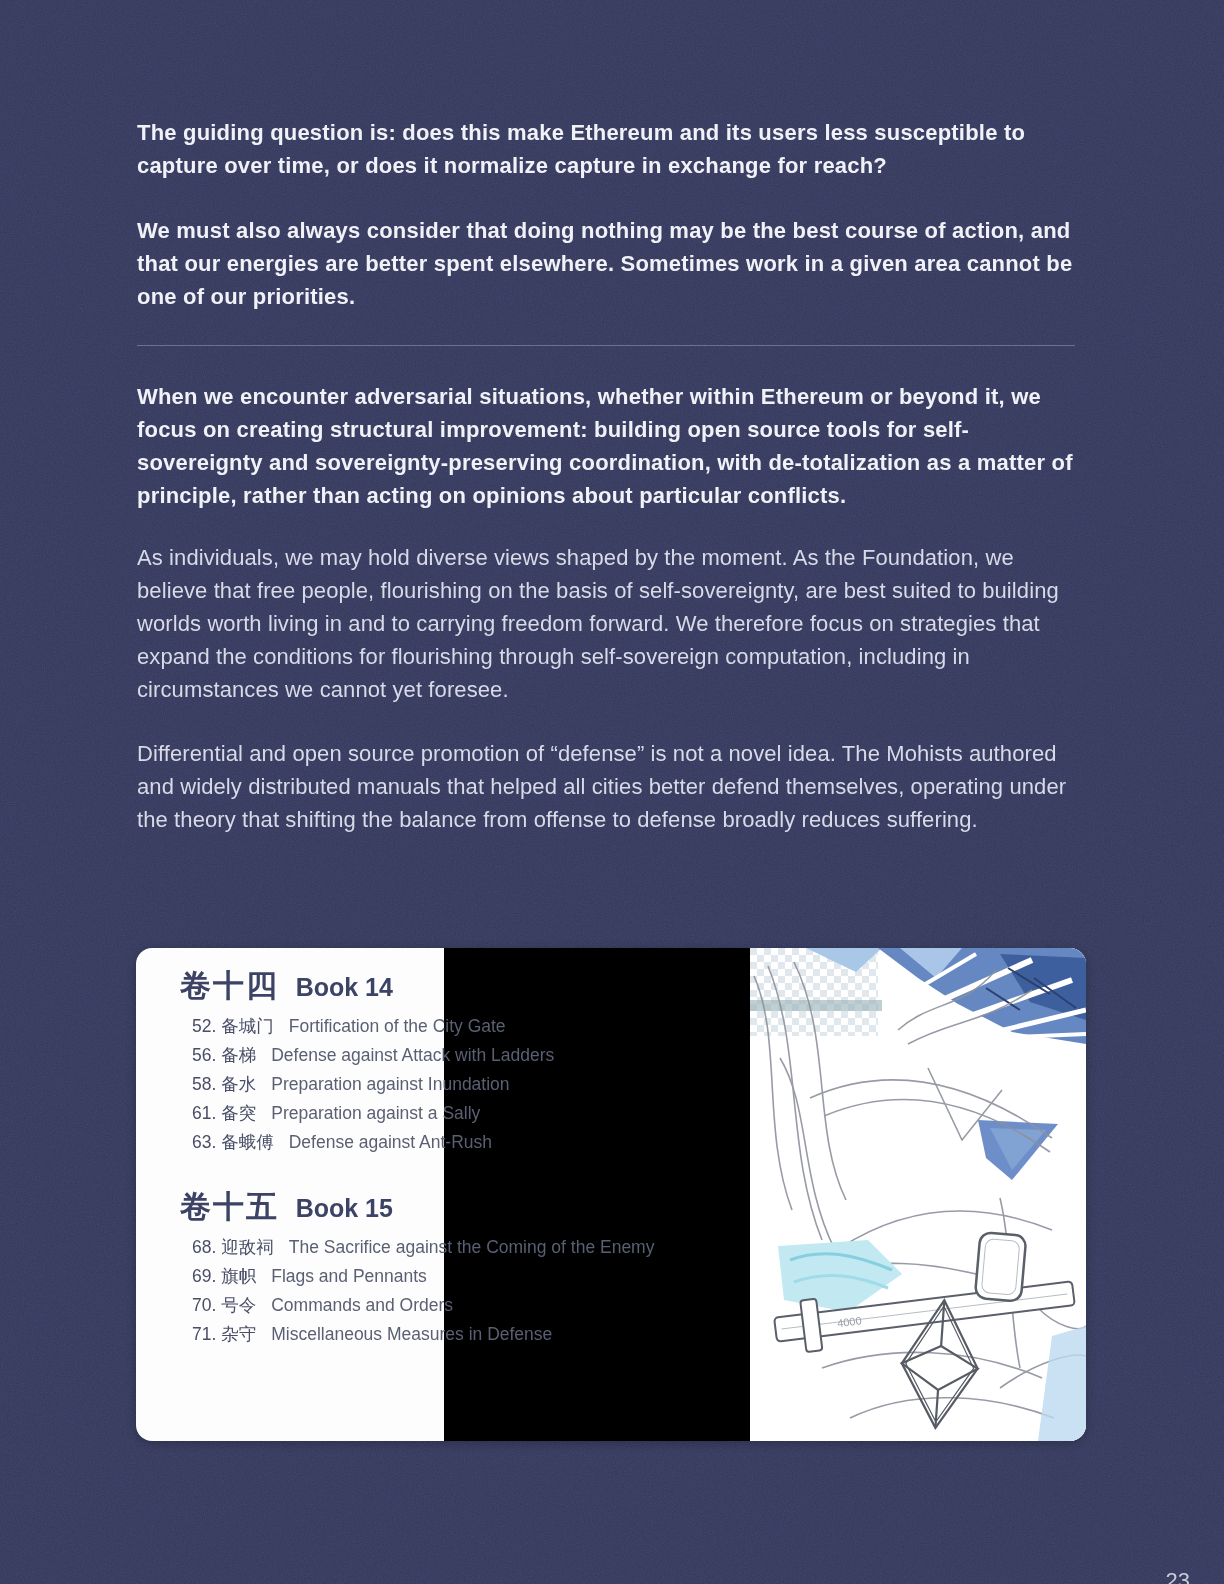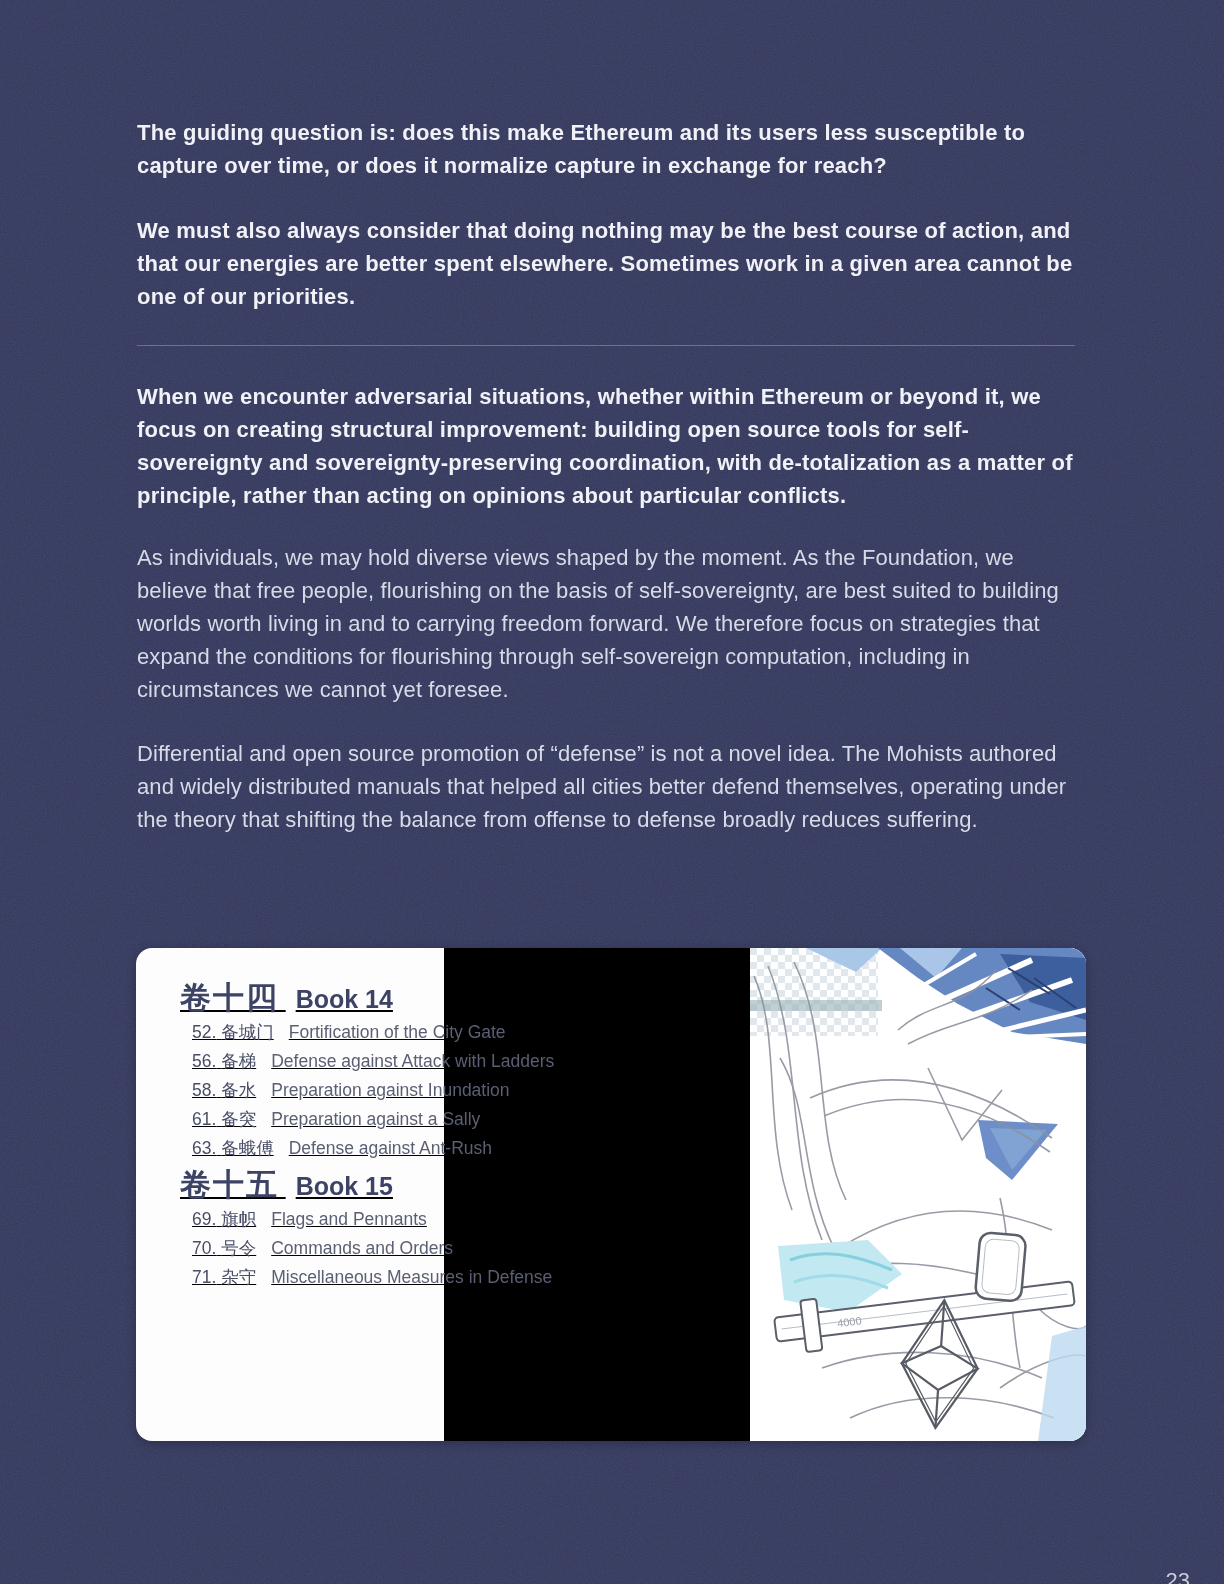--- a/index.html
+++ b/index.html
@@ -30,27 +30,27 @@
   }
   .illustration{
     position:absolute;top:0;right:0;width:336px;height:493px;z-index:0;
   }
   .redaction{
     position:absolute;left:308px;top:0;width:306px;height:100%;
     background:#000;z-index:1;
   }
   .card-content{
     position:absolute;inset:0;z-index:2;
-    padding:30px 0 0 44px;box-sizing:border-box;text-decoration:underline;
+    padding:18px 0 0 44px;box-sizing:border-box;
   }
   .book-title{margin:0;line-height:40px;color:#3c4364;white-space:nowrap;}
   .book-title .zh{font-size:31px;font-weight:700;letter-spacing:2px;}
   .book-title .en{font-size:25px;font-weight:700;margin-left:10px;}
-  .book-title.second{}
-  .toc-list{margin-top:0;}
+  .book-title.second{margin-top:28px;}
+  .toc-list{margin-top:6px;}
   .toc-row{
     display:flex;align-items:baseline;height:29px;
     font-size:17.5px;white-space:nowrap;padding-left:12px;
   }
   .toc-zh{color:#494e66;}
   .toc-en{color:#5a5f73;margin-left:15px;}
 
   .page-number{
     position:absolute;left:1100px;top:1568px;width:90px;
     text-align:right;font-size:22px;color:#c9cdd9;
@@ -191,20 +191,24 @@
           <span class="toc-en">Defense against Ant-Rush</span>
         </div>
       </div>
 
       <h2 class="book-title second">
         <span class="zh">卷十五</span>
         <span class="en">Book 15</span>
       </h2>
       <div class="toc-list">
         <div class="toc-row">
+          <span class="toc-zh">68.</span>&nbsp;<span class="toc-zh">迎敌祠</span>
+          <span class="toc-en">The Sacrifice against the Coming of the Enemy</span>
+        </div>
+        <div class="toc-row">
           <span class="toc-zh">69.</span>&nbsp;<span class="toc-zh">旗帜</span>
           <span class="toc-en">Flags and Pennants</span>
         </div>
         <div class="toc-row">
           <span class="toc-zh">70.</span>&nbsp;<span class="toc-zh">号令</span>
           <span class="toc-en">Commands and Orders</span>
         </div>
         <div class="toc-row">
           <span class="toc-zh">71.</span>&nbsp;<span class="toc-zh">杂守</span>
           <span class="toc-en">Miscellaneous Measures in Defense</span>

